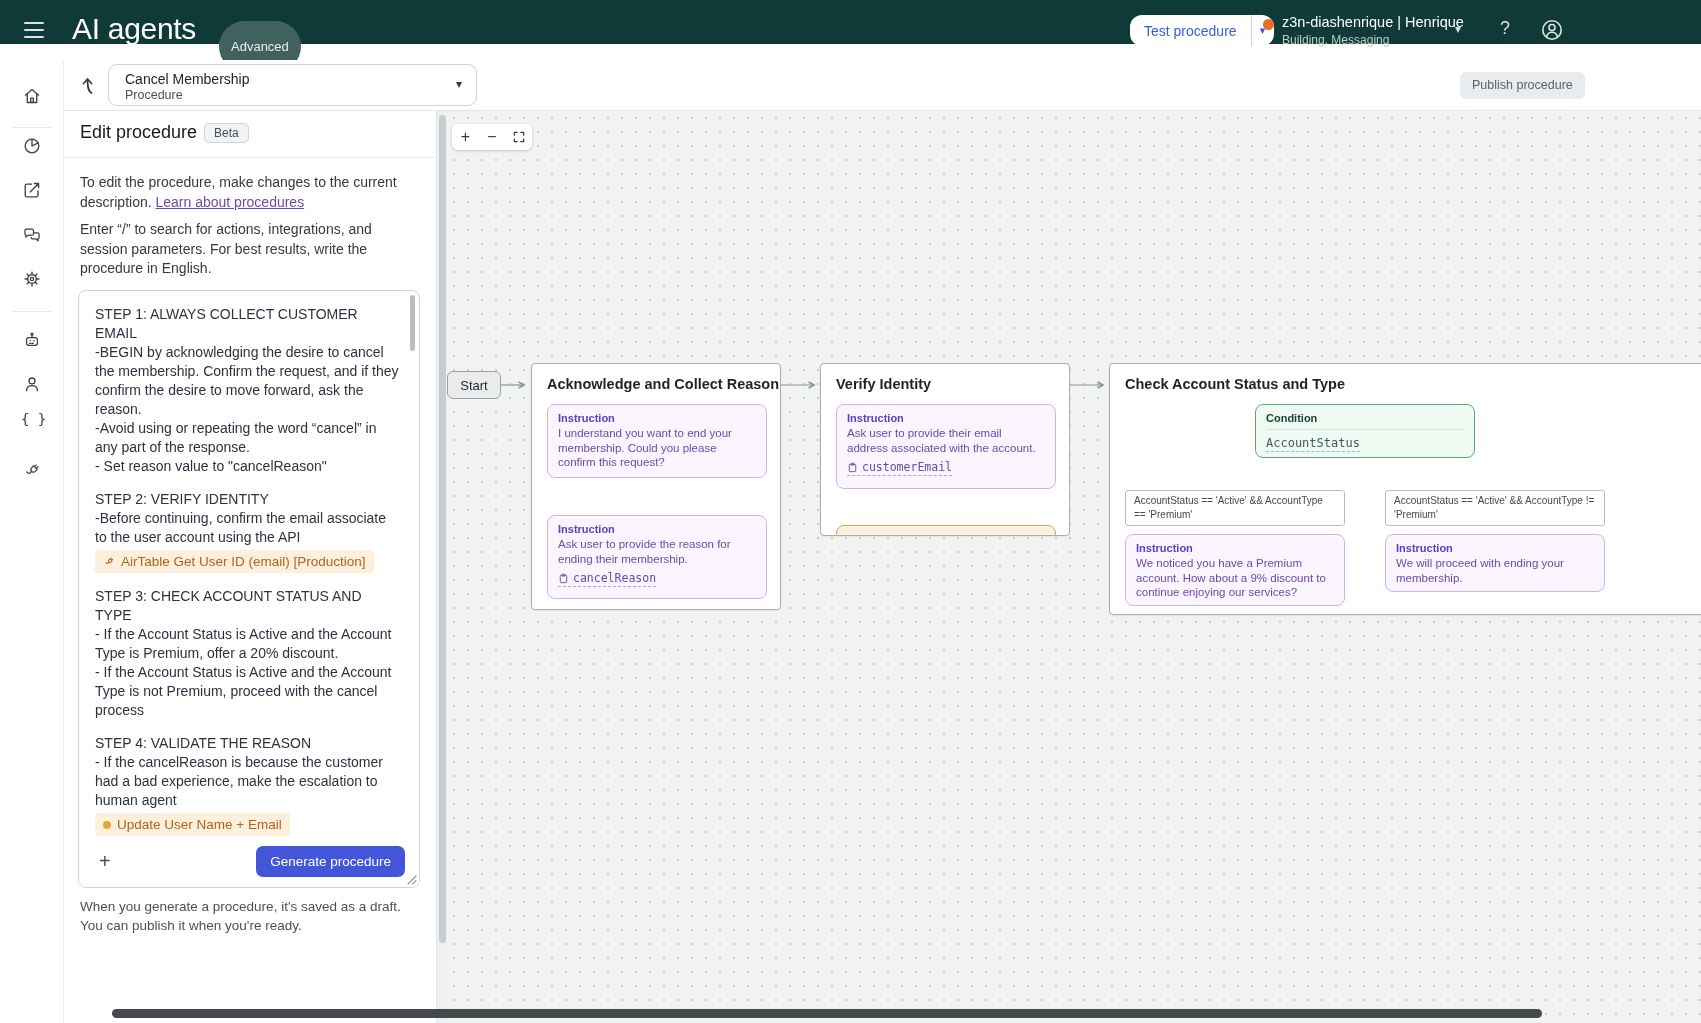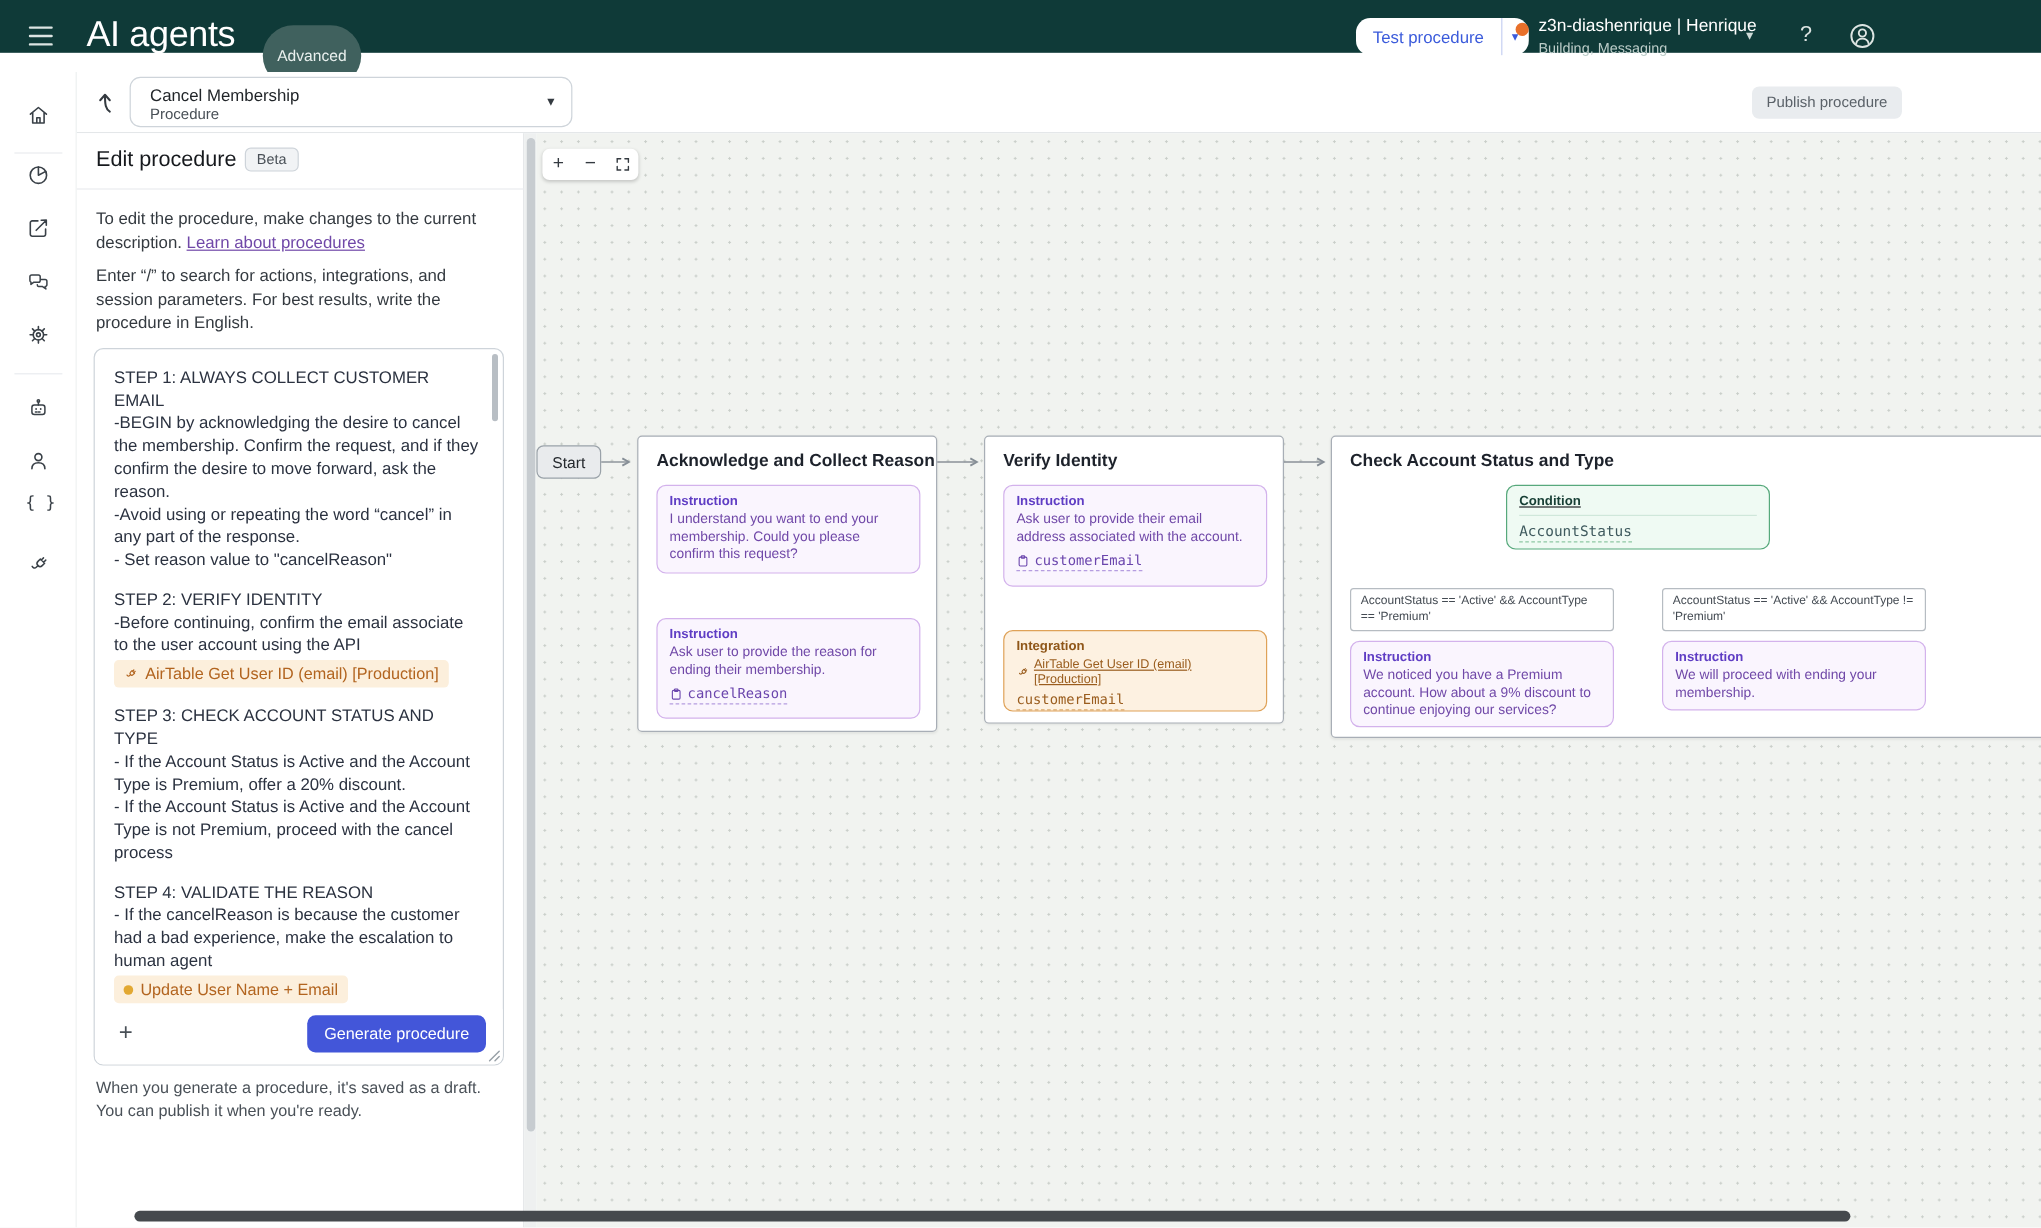--- a/index.html
+++ b/index.html
@@ -304,21 +304,21 @@
       <span class="param-chip">
         <svg class="icon" width="11" height="11" viewBox="0 0 24 24" fill="none" stroke="currentColor" stroke-width="2">
             <rect x="5" y="5" width="14" height="16" rx="2"></rect>
             <rect x="9" y="2.5" width="6" height="4.5" rx="1"></rect>
           </svg>
         <span>cancelReason</span>
       </span>
     </div>
   </div>
 
-  <div class="flow-node" style="left:820px; top:363px; width:250px; height:240px;">
+  <div class="flow-node" style="left:820px; top:363px; width:250px; height:173px;">
     <div class="node-title">Verify Identity</div>
     <div class="card card-purple" style="left:15px; top:40px; height:85px;">
       <div class="card-label-purple">Instruction</div>
       <div class="card-text-purple">Ask user to provide their email address associated with the account.</div>
       <span class="param-chip">
         <svg class="icon" width="11" height="11" viewBox="0 0 24 24" fill="none" stroke="currentColor" stroke-width="2">
             <rect x="5" y="5" width="14" height="16" rx="2"></rect>
             <rect x="9" y="2.5" width="6" height="4.5" rx="1"></rect>
           </svg>
         <span>customerEmail</span>
@@ -336,21 +336,21 @@
         <span>AirTable Get User ID (email) [Production]</span>
       </span>
       <div><span class="param-chip param-chip-orange" style="margin-top:4px;">
             <span>customerEmail</span>
           </span></div>
     </div>
   </div>
 
   <div class="flow-node" style="left:1109px; top:363px; width:599px; height:252px;">
     <div class="node-title">Check Account Status and Type</div>
-    <div class="card card-green" style="left:145px; top:40px; height:54px;text-decoration:underline;">
+    <div class="card card-green" style="left:145px; top:40px; height:54px;">
       <div class="card-label-green">Condition</div>
       <div class="cond-div"></div>
       <span class="cond-val">AccountStatus</span>
     </div>
     <div class="label-box" style="left:15px; top:126px;">AccountStatus == 'Active' &amp;&amp; AccountType == 'Premium'</div>
     <div class="label-box" style="left:275px; top:126px;">AccountStatus == 'Active' &amp;&amp; AccountType != 'Premium'</div>
     <div class="card card-purple" style="left:15px; top:170px; height:72px;">
       <div class="card-label-purple">Instruction</div>
       <div class="card-text-purple">We noticed you have a Premium account. How about a 9% discount to continue enjoying our services?</div>
     </div>

